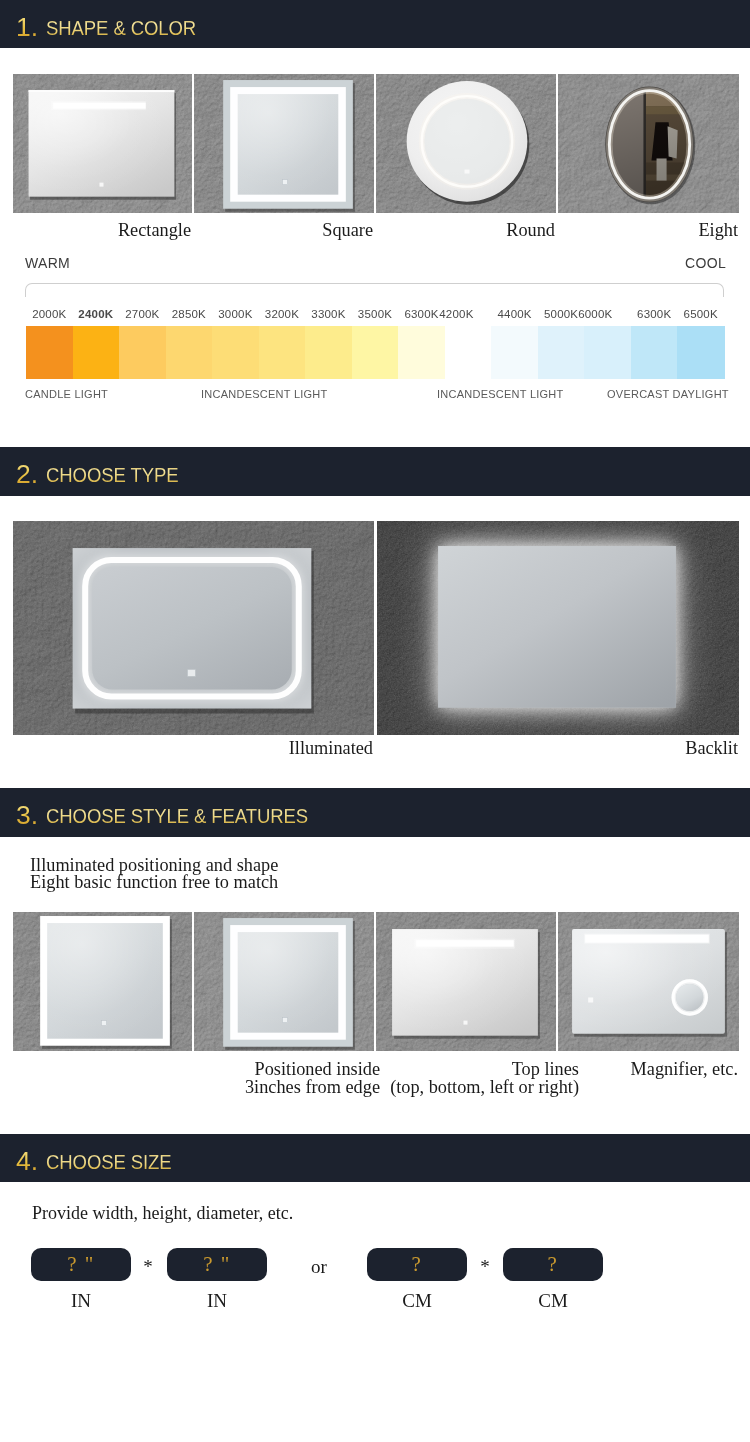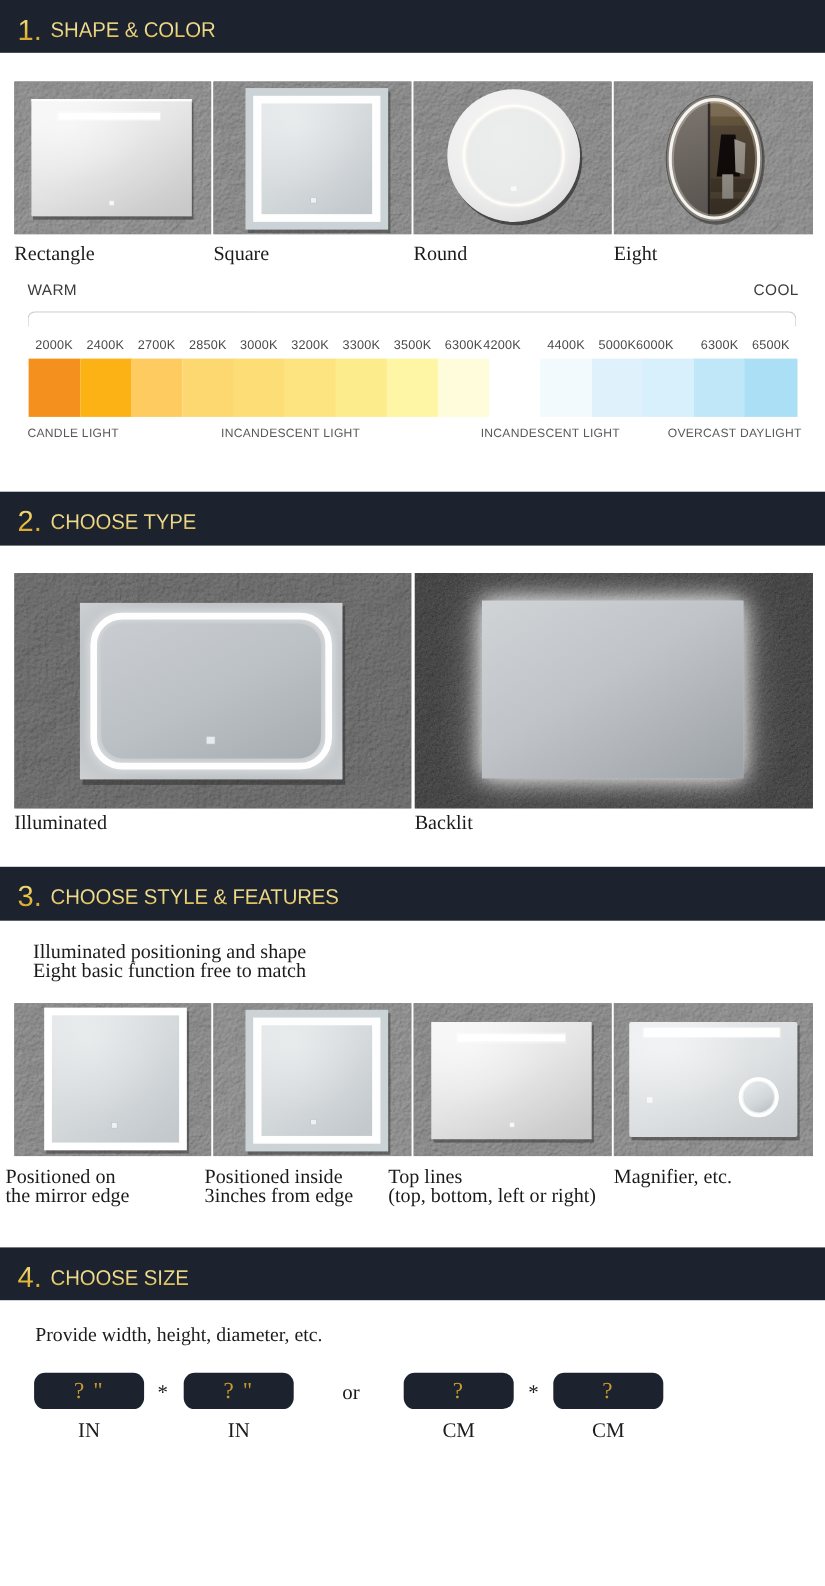--- a/index.html
+++ b/index.html
@@ -13,21 +13,21 @@
     background:linear-gradient(180deg,#c9942c 0%,#f0d873 22%,#e8bf3e 55%,#d8a731 78%,#f4e9b8 100%);
     -webkit-background-clip:text;background-clip:text;color:transparent;-webkit-text-fill-color:transparent;}
   .sec-title{font-size:19.5px;font-weight:400;letter-spacing:-0.1px;margin-left:8px;position:relative;top:4px;display:inline-block;transform:scaleX(0.95);transform-origin:left center;
     background:linear-gradient(180deg,#c8a33a 0%,#f3e49f 28%,#e9cf72 62%,#d3ad3c 85%,#f6eec4 100%);
     -webkit-background-clip:text;background-clip:text;color:transparent;-webkit-text-fill-color:transparent;}
 
   
   .photo{position:absolute;overflow:hidden;background:#8a8a8a;}
   .concrete{position:absolute;inset:0;}
 
-  .cap{position:absolute;text-align:left;font-family:"Liberation Serif",serif;color:#1b1b1b;font-size:18.3px;line-height:17.5px;white-space:nowrap;}
+  .cap{position:absolute;text-align:right;font-family:"Liberation Serif",serif;color:#1b1b1b;font-size:18.3px;line-height:17.5px;white-space:nowrap;}
 
   .body-text{position:absolute;font-family:"Liberation Serif",serif;color:#1b1b1b;font-size:18.3px;line-height:21px;white-space:nowrap;}
 
   
   .warmcool{position:absolute;font-family:"Liberation Sans",sans-serif;font-size:14px;color:#3b3b3b;letter-spacing:0.3px;}
   .bracket{position:absolute;border:1px solid #cfcfcf;border-bottom:none;border-radius:7px 7px 0 0;}
   .klabel{position:absolute;font-size:11.5px;color:#4a4a4a;text-align:center;letter-spacing:0.2px;}
   .swatch{position:absolute;top:0;height:100%;}
   .swatchrow{position:absolute;}
   .zonelabel{position:absolute;font-size:11px;color:#5a5a5a;letter-spacing:0.25px;white-space:nowrap;}
@@ -299,21 +299,21 @@
   <div class="cap" style="left:13px;top:222px;width:178px">Rectangle</div>
   <div class="cap" style="left:194px;top:222px;width:179px">Square</div>
   <div class="cap" style="left:376px;top:222px;width:179px">Round</div>
   <div class="cap" style="left:558px;top:222px;width:180px">Eight</div>
 
   <div class="warmcool" style="left:25px;top:255px">WARM</div>
   <div class="warmcool" style="right:24px;top:255px">COOL</div>
   <div class="bracket" style="left:25px;top:283px;width:697px;height:13px"></div>
   <div id="klabels">
       <div class="klabel" style="left: 26px; top: 308px; width: 46.5333px;">2000K</div>
-      <div class="klabel" style="left: 72.5333px; top: 308px; width: 46.5333px;">2400K</div>
+      <div class="klabel" style="left: 72.5333px; top: 308px; width: 46.5333px; font-weight: bold;">2400K</div>
       <div class="klabel" style="left: 119.067px; top: 308px; width: 46.5333px;">2700K</div>
       <div class="klabel" style="left: 165.6px; top: 308px; width: 46.5333px;">2850K</div>
       <div class="klabel" style="left: 212.133px; top: 308px; width: 46.5333px;">3000K</div>
       <div class="klabel" style="left: 258.667px; top: 308px; width: 46.5333px;">3200K</div>
       <div class="klabel" style="left: 305.2px; top: 308px; width: 46.5333px;">3300K</div>
       <div class="klabel" style="left: 351.733px; top: 308px; width: 46.5333px;">3500K</div>
       <div class="klabel" style="left: 398.267px; top: 308px; width: 46.5333px;">6300K</div>
       <div class="klabel" style="left: 427px; top: 308px; width: 46.5333px; text-align: right;">4200K</div>
       <div class="klabel" style="left: 491.333px; top: 308px; width: 46.5333px;">4400K</div>
       <div class="klabel" style="left: 537.867px; top: 308px; width: 46.5333px;">5000K</div>
@@ -447,24 +447,20 @@
         <rect x="27" y="22.5" width="123" height="8" fill="#ffffff" opacity="0.95"></rect>
         <circle cx="131" cy="85" r="18" fill="#ffffff" opacity="0.55"></circle>
         <circle cx="131" cy="85" r="16.5" fill="none" stroke="#ffffff" stroke-width="3.2" opacity="0.95"></circle>
         <circle cx="131" cy="85" r="13.5" fill="#cdd2d5"></circle>
         <circle cx="131" cy="85" r="13.5" fill="url(#magGrad)"></circle>
         <rect x="30" y="85" width="5" height="5" fill="#ffffff" opacity="0.75"></rect>
       </g>
     </svg>
   </div>
 
-  <div class="cap" style="left:5px;top:1061px;width:194px">
-    <div>Positioned on</div>
-    <div>the mirror edge</div>
-  </div>
   <div class="cap" style="left:186px;top:1061px;width:194px">
     <div>Positioned inside</div>
     <div>3inches from edge</div>
   </div>
   <div class="cap" style="left:353px;top:1061px;width:226px">
     <div>Top lines</div>
     <div>(top, bottom, left or right)</div>
   </div>
   <div class="cap" style="left:558px;top:1061px;width:180px">
     <div>Magnifier, etc.</div>

